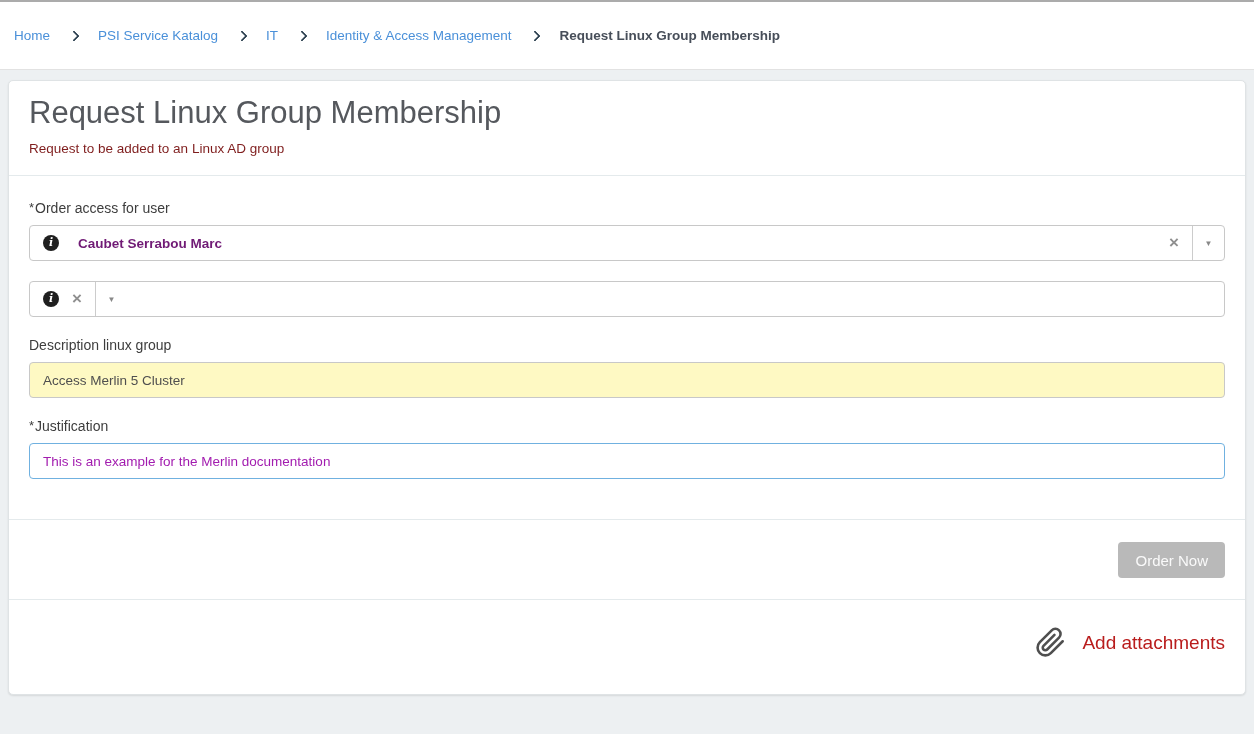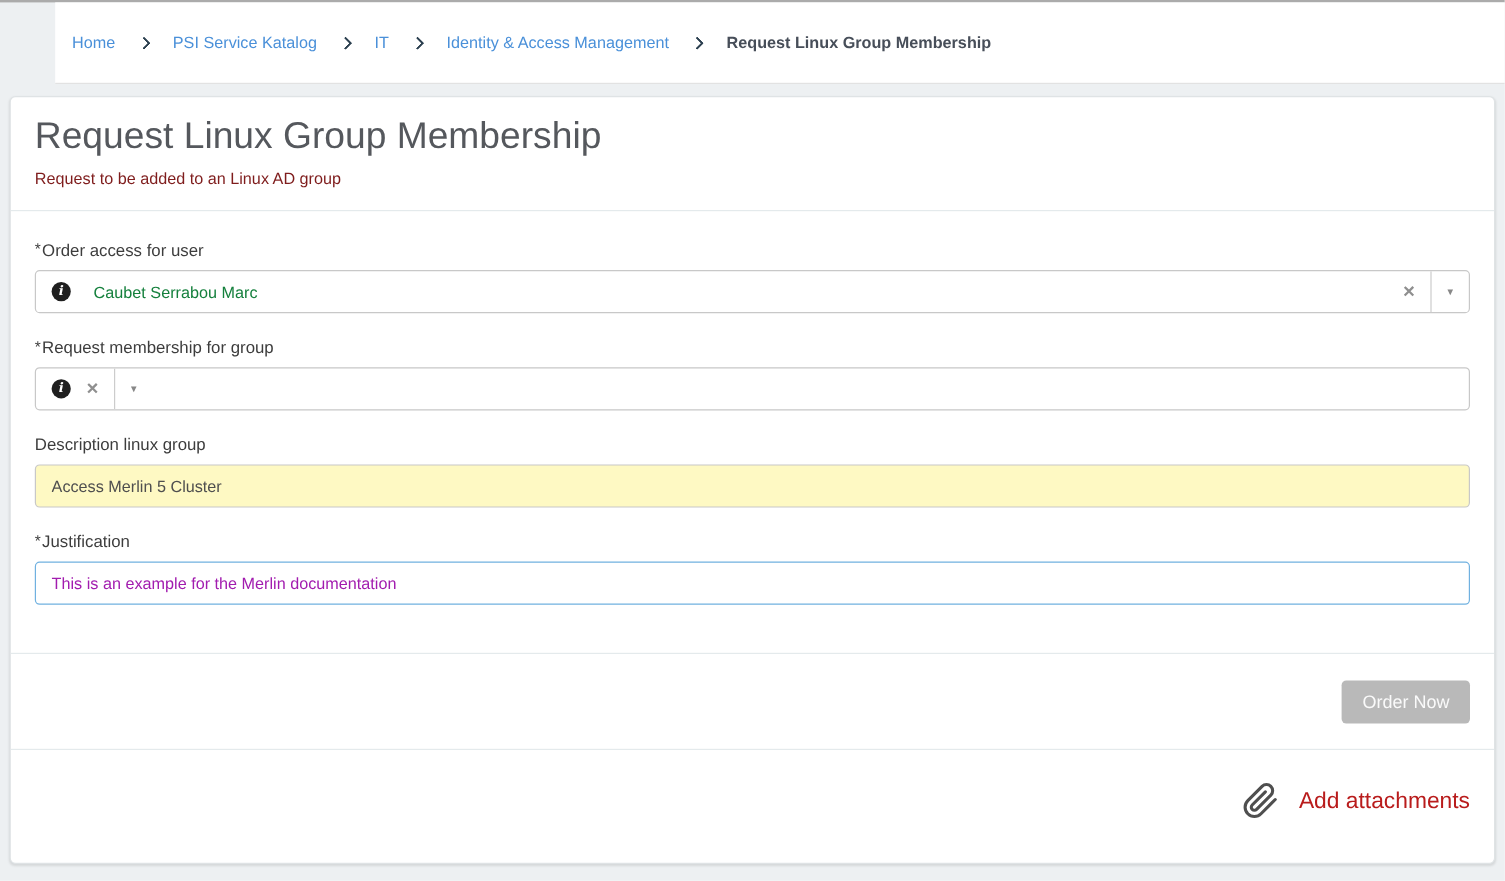--- a/index.html
+++ b/index.html
@@ -12,21 +12,20 @@
   .top-border { height: 2px; background: #ababab; }
 
   
   .breadcrumb-bar {
     background: #fff;
     border-bottom: 1px solid #e2e2e2;
     height: 68px;
     display: flex;
     align-items: center;
     padding: 0 14px;
-    margin-left: 46px;
   }
   .bc-link {
     color: #4a90d9;
     font-size: 13.5px;
     text-decoration: none;
     cursor: pointer;
     white-space: nowrap;
   }
   .bc-sep {
     width: 8px; height: 8px;
@@ -97,24 +96,25 @@
     font-weight: bold;
     font-size: 11px;
     line-height: 16px;
     text-align: center;
     margin-left: 13px;
     flex: 0 0 auto;
   }
   .select-value {
     margin-left: 19px;
     font-size: 13.5px;
-    color: #15803d;
+    color: #701a75;
     flex: 1 1 auto;
     white-space: nowrap;
     overflow: hidden;
+    font-weight: bold;
   }
   .clear-x {
     color: #8f8f8f;
     font-size: 17px;
     font-weight: bold;
     padding: 0 13px;
     cursor: pointer;
     line-height: 34px;
   }
   .caret-box {
@@ -210,21 +210,20 @@
       <div class="field-label"><span class="req">*</span><span>Order access for user</span></div>
       <div class="select-control">
         <span class="info-badge">i</span>
         <span class="select-value">Caubet Serrabou Marc</span>
         <span class="clear-x">×</span>
         <span class="caret-box">▼</span>
       </div>
     </div>
 
     <div class="field">
-      <div class="field-label"><span class="req">*</span><span>Request membership for group</span></div>
       <div class="select-control">
         <span class="info-badge">i</span>
         <span class="clear-x">×</span>
         <span class="caret-box">▼</span>
       </div>
     </div>
 
     <div class="field">
       <div class="field-label"><span>Description linux group</span></div>
       <input class="text-input disabled" disabled="" value="Access Merlin 5 Cluster" style="">

